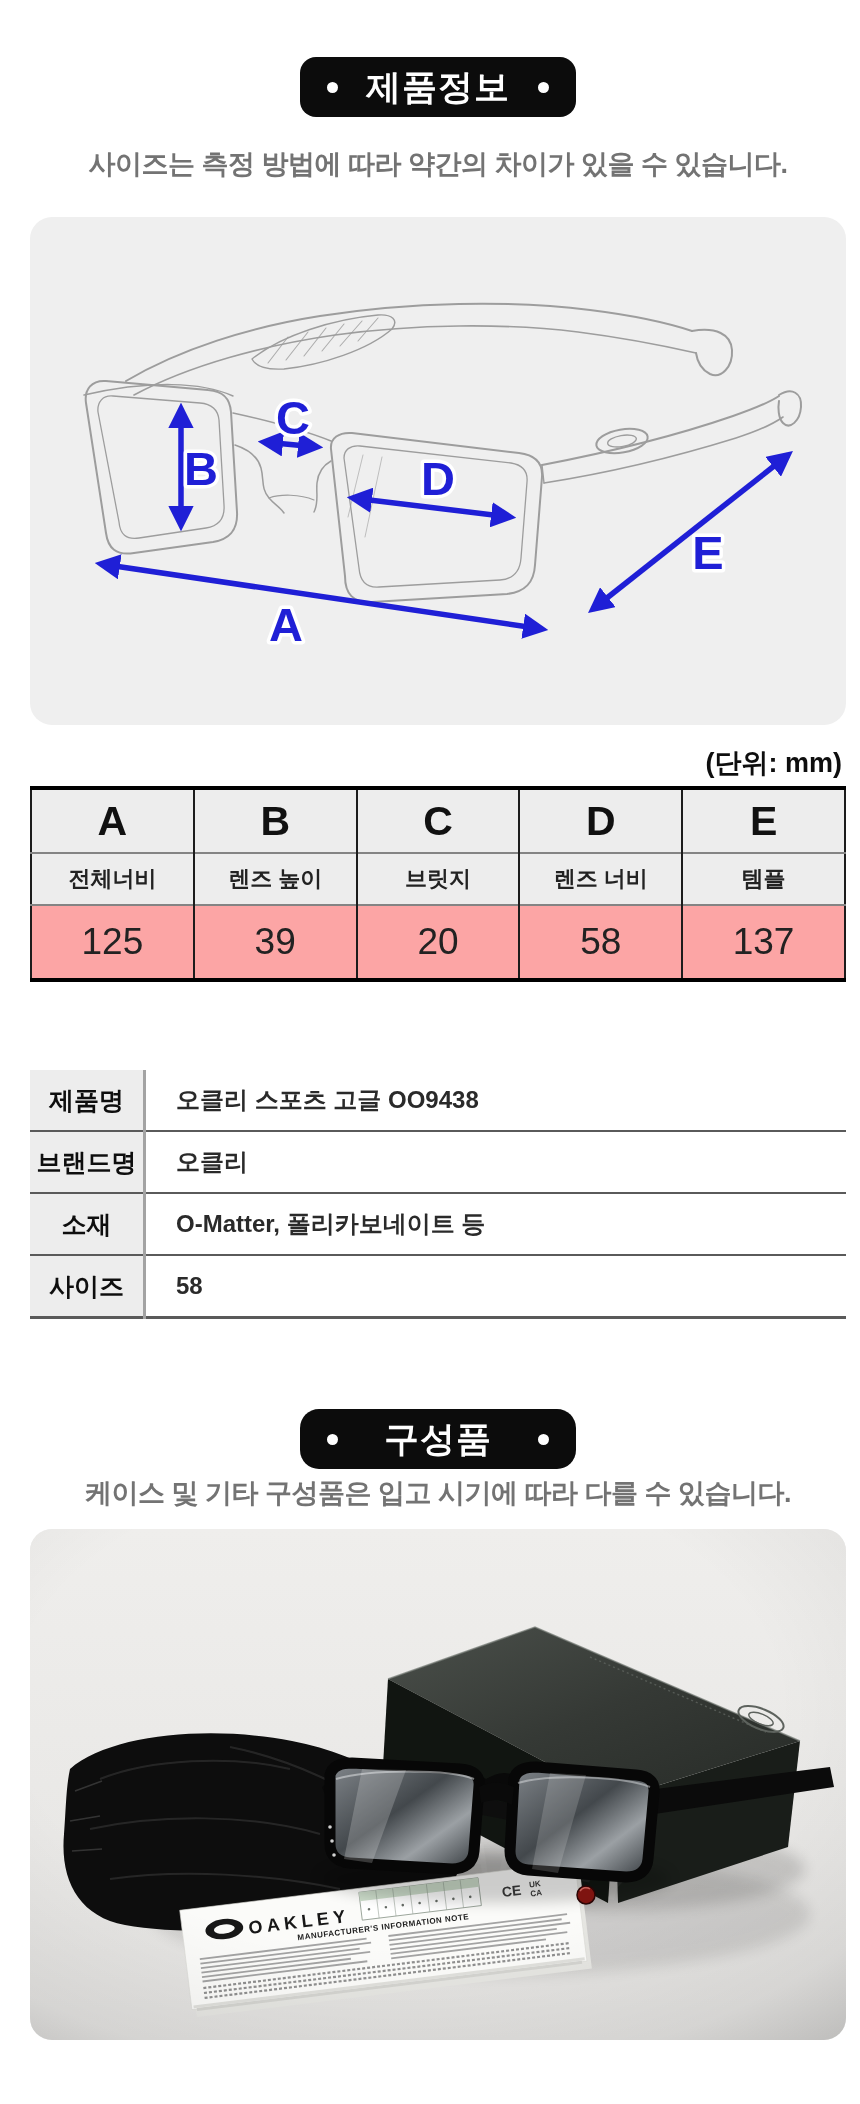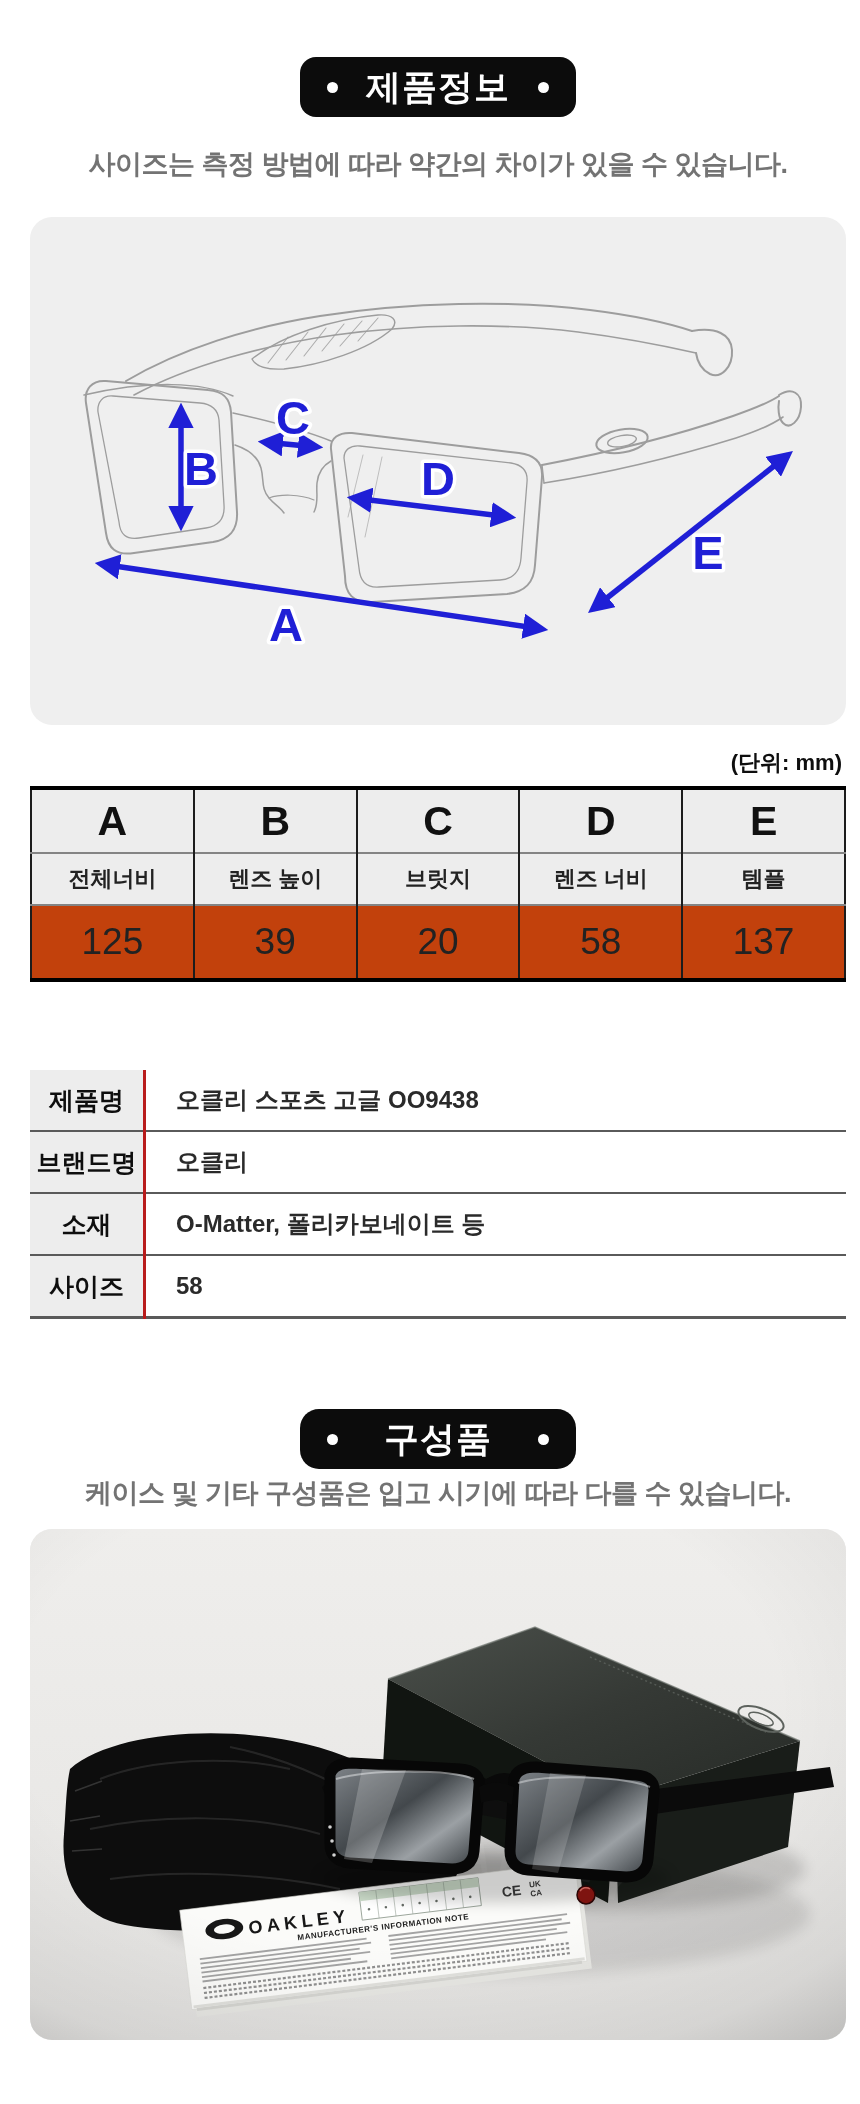--- a/index.html
+++ b/index.html
@@ -27,46 +27,46 @@
   .subtitle-2{margin-top:5px;}
   
   .panel{
     margin:0 22px;background:#efefef;border-radius:22px;overflow:hidden;
   }
   .diagram-panel{margin-top:34px;height:508px;}
   .photo-panel{margin-top:17px;height:511px;}
   .panel svg{display:block;width:100%;height:100%;}
   
   .unit-note{
-    margin:24px 26px 9px 0;text-align:right;font-size:22px;font-weight:700;
+    margin:24px 26px 9px 0;text-align:right;font-size:27px;font-weight:700;
     line-height:28px;color:#0e0e0e;
   }
   
   table{border-collapse:collapse;}
   .size-table{
     width:816px;margin:0 22px;table-layout:fixed;
     border-top:4px solid #000;border-bottom:4px solid #000;
     border-left:2px solid #1c1c1c;border-right:2px solid #1c1c1c;
   }
   .size-table th,.size-table td{
     text-align:center;vertical-align:middle;border-left:2px solid #1c1c1c;padding:0;
   }
   .size-table th:first-child,.size-table td:first-child{border-left:none;}
   .size-table .r-key th{height:62px;background:#ededed;font-size:41px;font-weight:600;color:#111;}
   .size-table .r-label td{height:50px;background:#ededed;font-size:22px;font-weight:700;color:#222;border-top:2px solid #848484;}
-  .size-table .r-value td{height:72px;background:#c2410c;font-size:37px;font-weight:400;color:#222;border-top:2px solid #848484;margin-top:32px;}
+  .size-table .r-value td{height:72px;background:#fca5a5;font-size:37px;font-weight:400;color:#222;border-top:2px solid #848484;margin-top:32px;}
   
   .info-table{
     width:816px;margin:88px 22px 0;table-layout:fixed;
     border-bottom:3px solid #5a5a5a;
   }
   .info-table tr+tr th,.info-table tr+tr td{border-top:2px solid #5a5a5a;}
   .info-table th{
     width:113px;height:60px;background:#ededed;font-size:25px;font-weight:700;color:#0e0e0e;
-    text-align:center;vertical-align:middle;border-right:3px solid #b91c1c;padding:0;
+    text-align:center;vertical-align:middle;border-right:3px solid #a3a3a3;padding:0;
   }
   .info-table td{
     height:60px;font-size:24px;font-weight:700;color:#2a2a2a;
     text-align:left;vertical-align:middle;padding:0 0 0 30px;
   }
   
   .measure-label{
     font-family:"Liberation Sans",sans-serif;font-size:47px;font-weight:700;
     fill:#1f1fd6;stroke:#ffffff;stroke-width:7px;paint-order:stroke;
     stroke-linejoin:round;text-anchor:middle;

